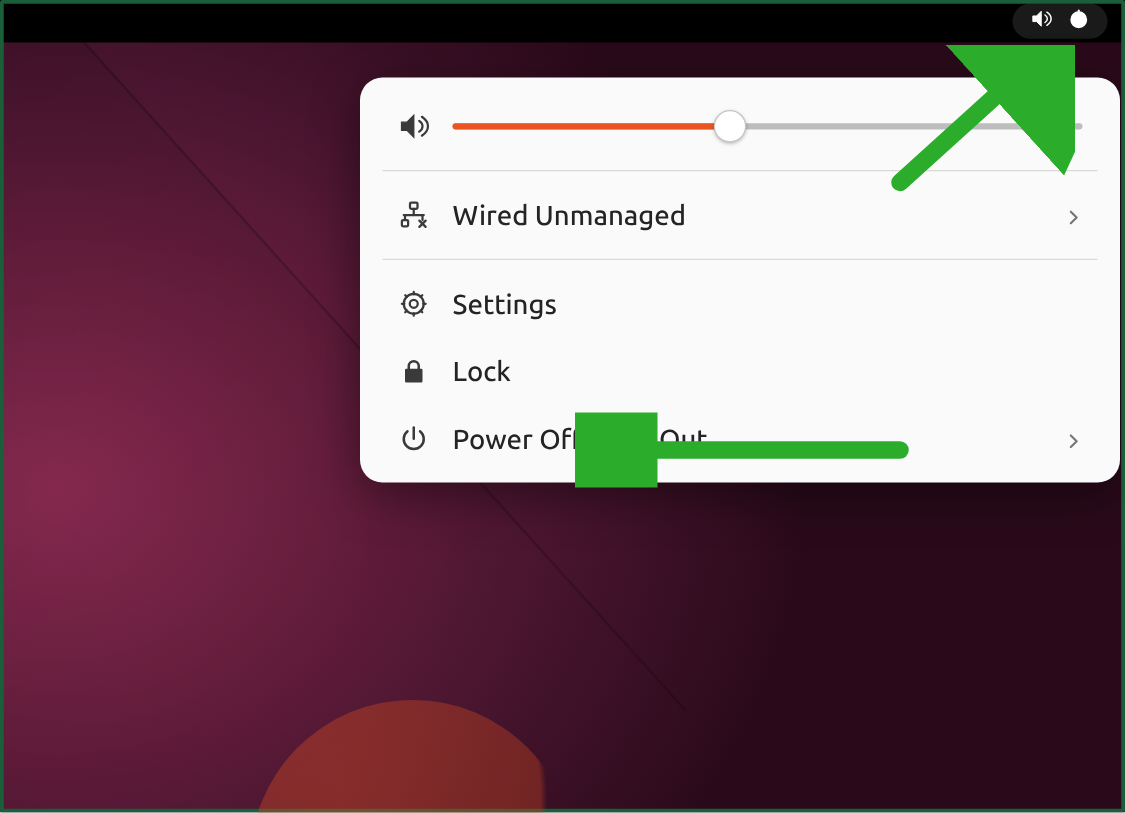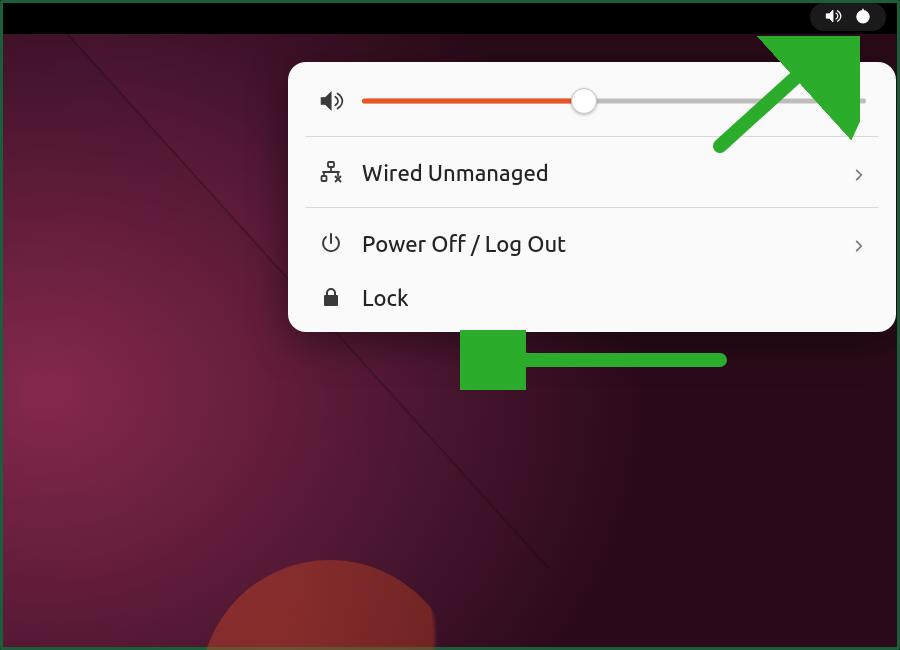--- a/index.html
+++ b/index.html
@@ -120,39 +120,58 @@
             </svg>
         </span>
       </div>
     </div>
 
     <div class="menu-divider"></div>
 
     <div class="menu-section">
       <div class="menu-item">
         <span class="mi-icon">
+          <svg viewBox="0 0 24 24" fill="none" stroke="currentColor" stroke-width="1.8">
+              <circle cx="12" cy="12" r="8"></circle>
+              <circle cx="12" cy="12" r="3.2"></circle>
+              <g stroke-linecap="round">
+                <line x1="12" y1="2.5" x2="12" y2="4.5"></line>
+                <line x1="12" y1="19.5" x2="12" y2="21.5"></line>
+                <line x1="2.5" y1="12" x2="4.5" y2="12"></line>
+                <line x1="19.5" y1="12" x2="21.5" y2="12"></line>
+                <line x1="5.2" y1="5.2" x2="6.6" y2="6.6"></line>
+                <line x1="17.4" y1="17.4" x2="18.8" y2="18.8"></line>
+                <line x1="5.2" y1="18.8" x2="6.6" y2="17.4"></line>
+                <line x1="17.4" y1="6.6" x2="18.8" y2="5.2"></line>
+              </g>
+            </svg>
+        </span>
+        <span class="mi-label">Settings</span>
+      </div>
+      <div class="menu-item">
+        <span class="mi-icon">
+          <svg viewBox="0 0 24 24" fill="currentColor">
+              <path d="M7 10V8a5 5 0 0 1 10 0v2h1a1 1 0 0 1 1 1v9a1 1 0 0 1-1 1H6a1 1 0 0 1-1-1v-9a1 1 0 0 1 1-1h1zm2 0h6V8a3 3 0 0 0-6 0v2z"></path>
+            </svg>
+        </span>
+        <span class="mi-label">Lock</span>
+      </div>
+      <div class="menu-item">
+        <span class="mi-icon">
           <svg viewBox="0 0 24 24" fill="none" stroke="currentColor" stroke-width="2" stroke-linecap="round">
               <path d="M7 6a8 8 0 1 0 10 0"></path>
               <line x1="12" y1="3" x2="12" y2="12"></line>
             </svg>
         </span>
         <span class="mi-label">Power Off / Log Out</span>
         <span class="mi-chevron">
           <svg viewBox="0 0 24 24" fill="none" stroke="currentColor" stroke-width="3" stroke-linecap="round" stroke-linejoin="round">
               <polyline points="8 4 16 12 8 20"></polyline>
             </svg>
         </span>
-      </div>
-      <div class="menu-item">
-        <span class="mi-icon">
-          <svg viewBox="0 0 24 24" fill="currentColor">
-              <path d="M7 10V8a5 5 0 0 1 10 0v2h1a1 1 0 0 1 1 1v9a1 1 0 0 1-1 1H6a1 1 0 0 1-1-1v-9a1 1 0 0 1 1-1h1zm2 0h6V8a3 3 0 0 0-6 0v2z"></path>
-            </svg>
-        </span>
-        <span class="mi-label">Lock</span>
       </div>
     </div>
   </div>
 
   <div class="arrow" style="left:700px; top:36px;">
     <svg width="160" height="120">
       <defs>
           <marker id="ah1" markerWidth="14" markerHeight="14" refX="3" refY="6" orient="auto">
             <path d="M0,0 L0,12 L14,6 z" fill="#2bac2b"></path>
           </marker>

